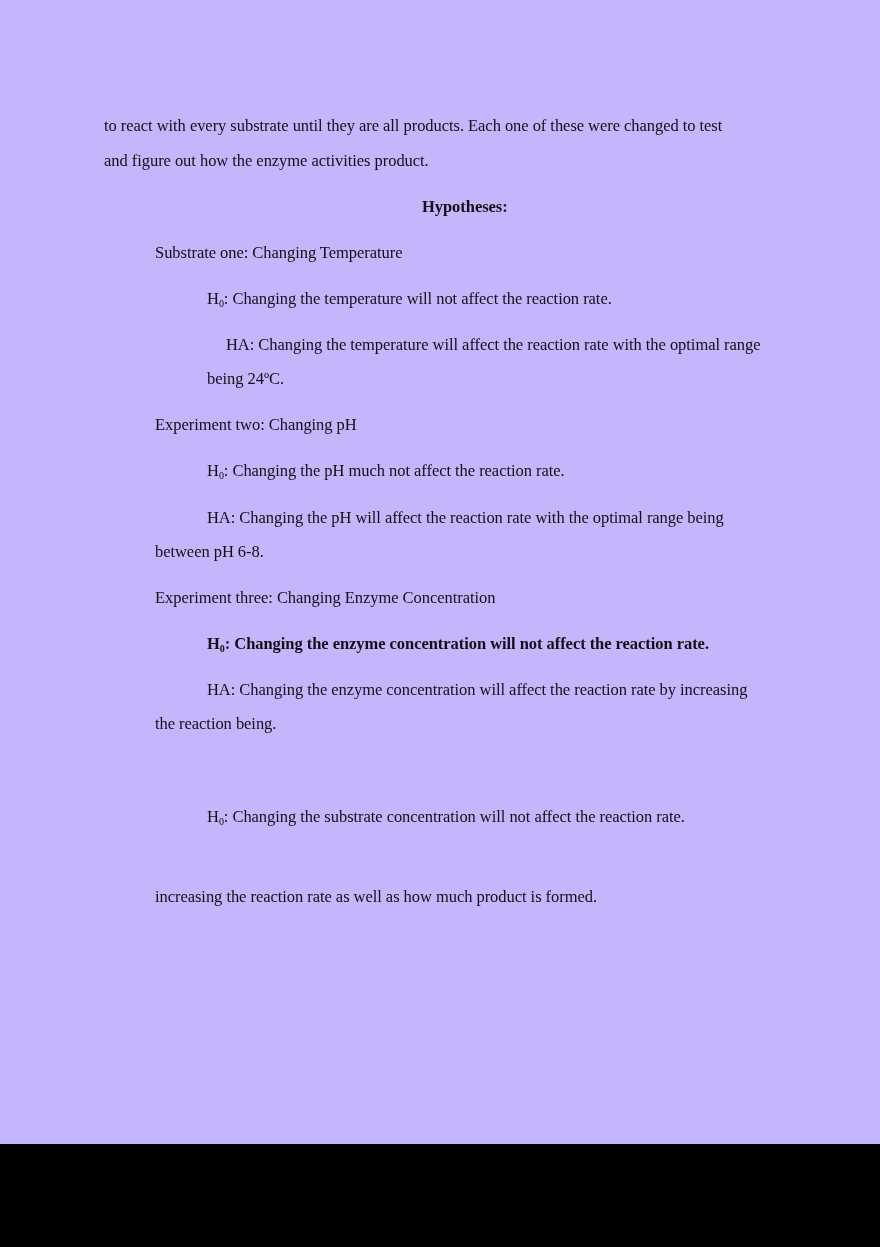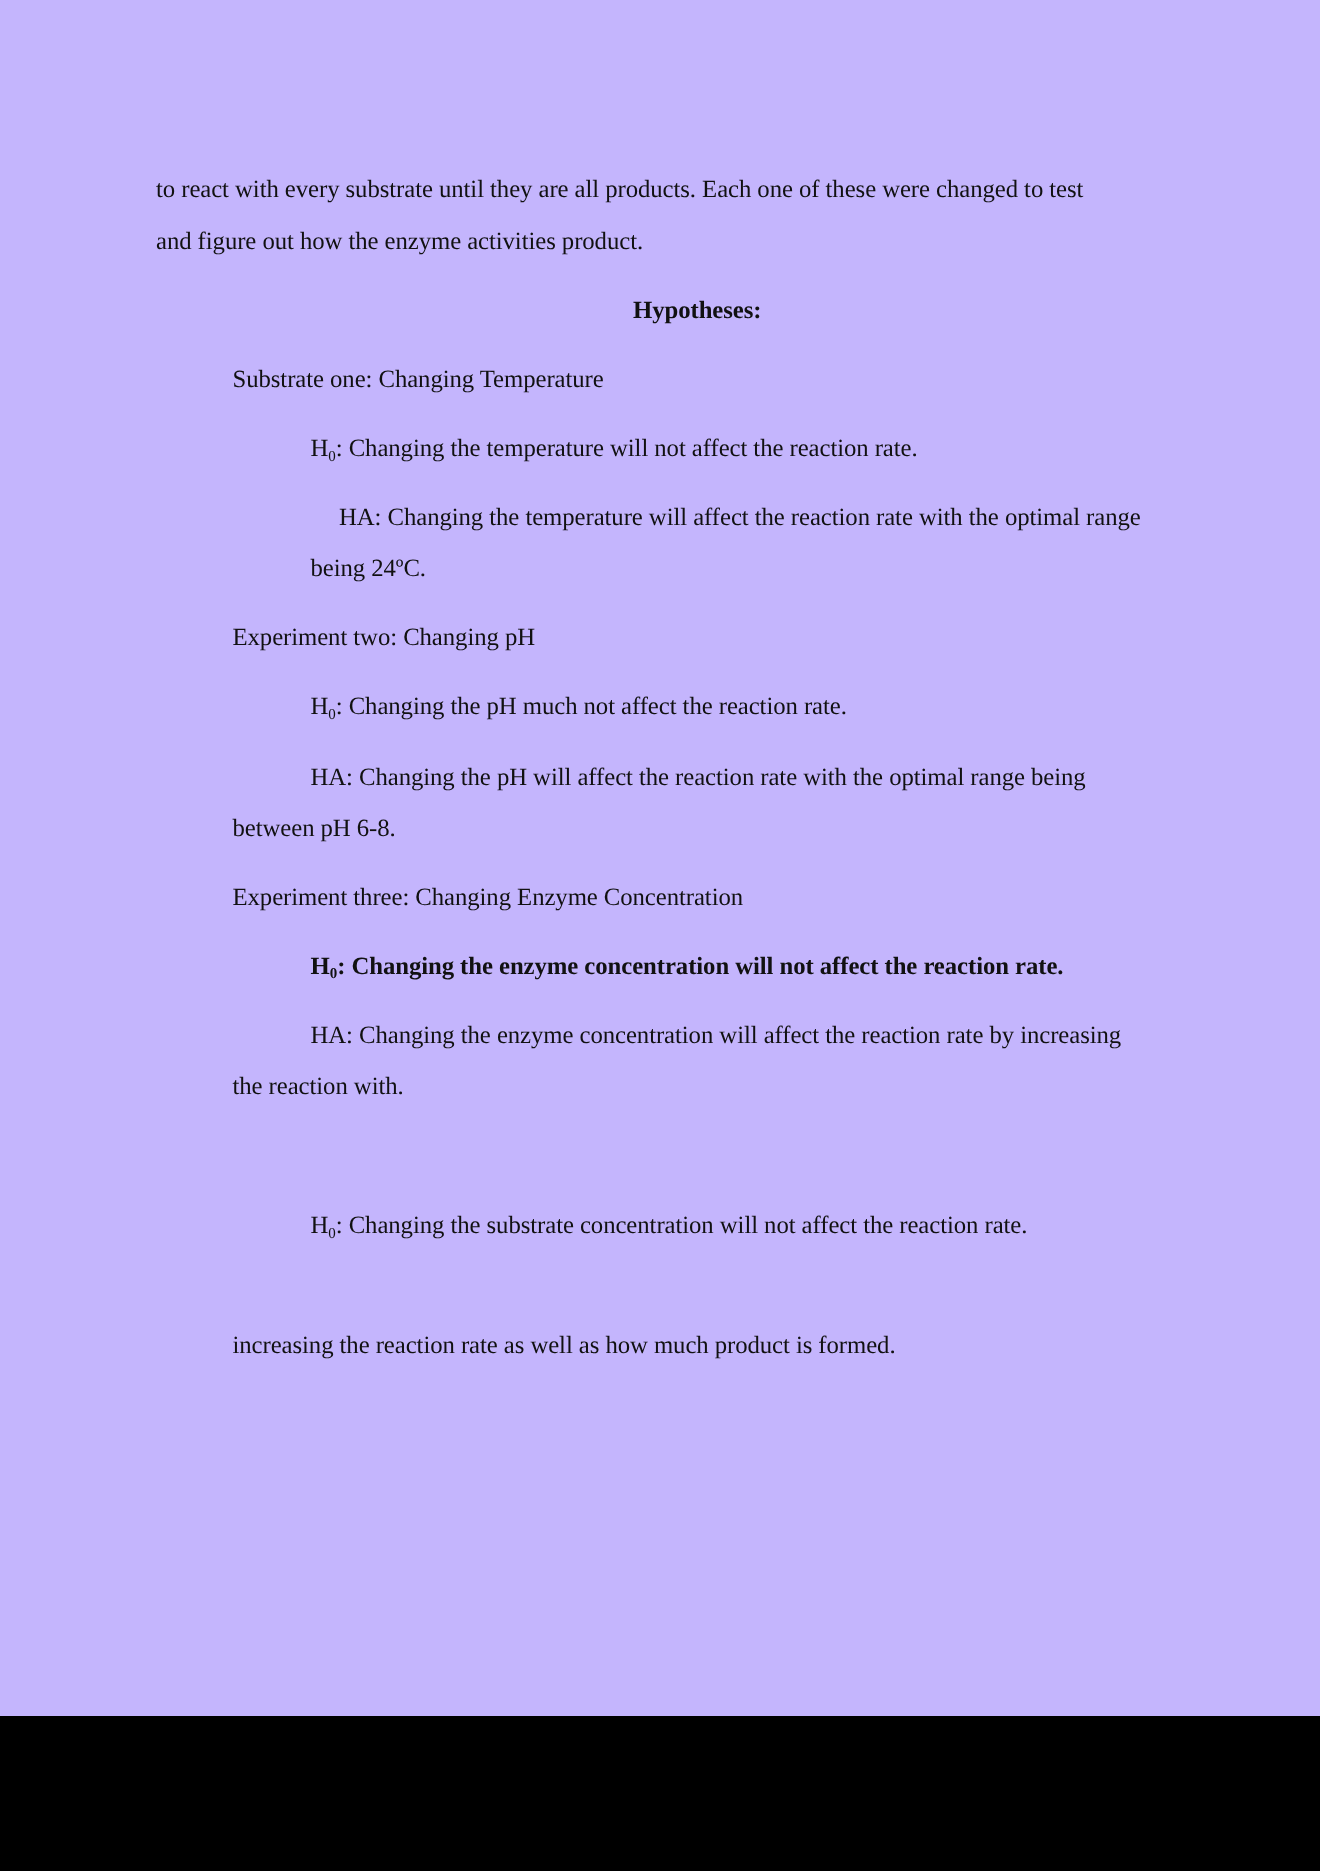--- a/index.html
+++ b/index.html
@@ -64,20 +64,20 @@
   <div class="line" style="left:207px; top:369px;">being 24ºC.</div>
 
   <div class="line" style="left:155px; top:415px;">Experiment two: Changing pH</div>
   <div class="line" style="left:207px; top:461px;"><span>H</span><sub>0</sub><span>: Changing the pH much not affect the reaction rate.</span></div>
   <div class="line" style="left:207px; top:508px;">HA: Changing the pH will affect the reaction rate with the optimal range being</div>
   <div class="line" style="left:155px; top:542px;">between pH 6-8.</div>
 
   <div class="line" style="left:155px; top:588px;">Experiment three: Changing Enzyme Concentration</div>
   <div class="line" style="left:207px; top:634px;font-weight:bold;"><span>H</span><sub>0</sub><span>: Changing the enzyme concentration will not affect the reaction rate.</span></div>
   <div class="line" style="left:207px; top:680px;">HA: Changing the enzyme concentration will affect the reaction rate by increasing</div>
-  <div class="line" style="left:155px; top:714px;">the reaction with.</div>
+  <div class="line" style="left:155px; top:714px;">the reaction being.</div>
 
   <div class="line" style="left:207px; top:807px;"><span>H</span><sub>0</sub><span>: Changing the substrate concentration will not affect the reaction rate.</span></div>
   <div class="line" style="left:155px; top:887px;">increasing the reaction rate as well as how much product is formed.</div>
 
 </div>
 
 <div class="bottom-bar"></div>
 
 </body></html>

